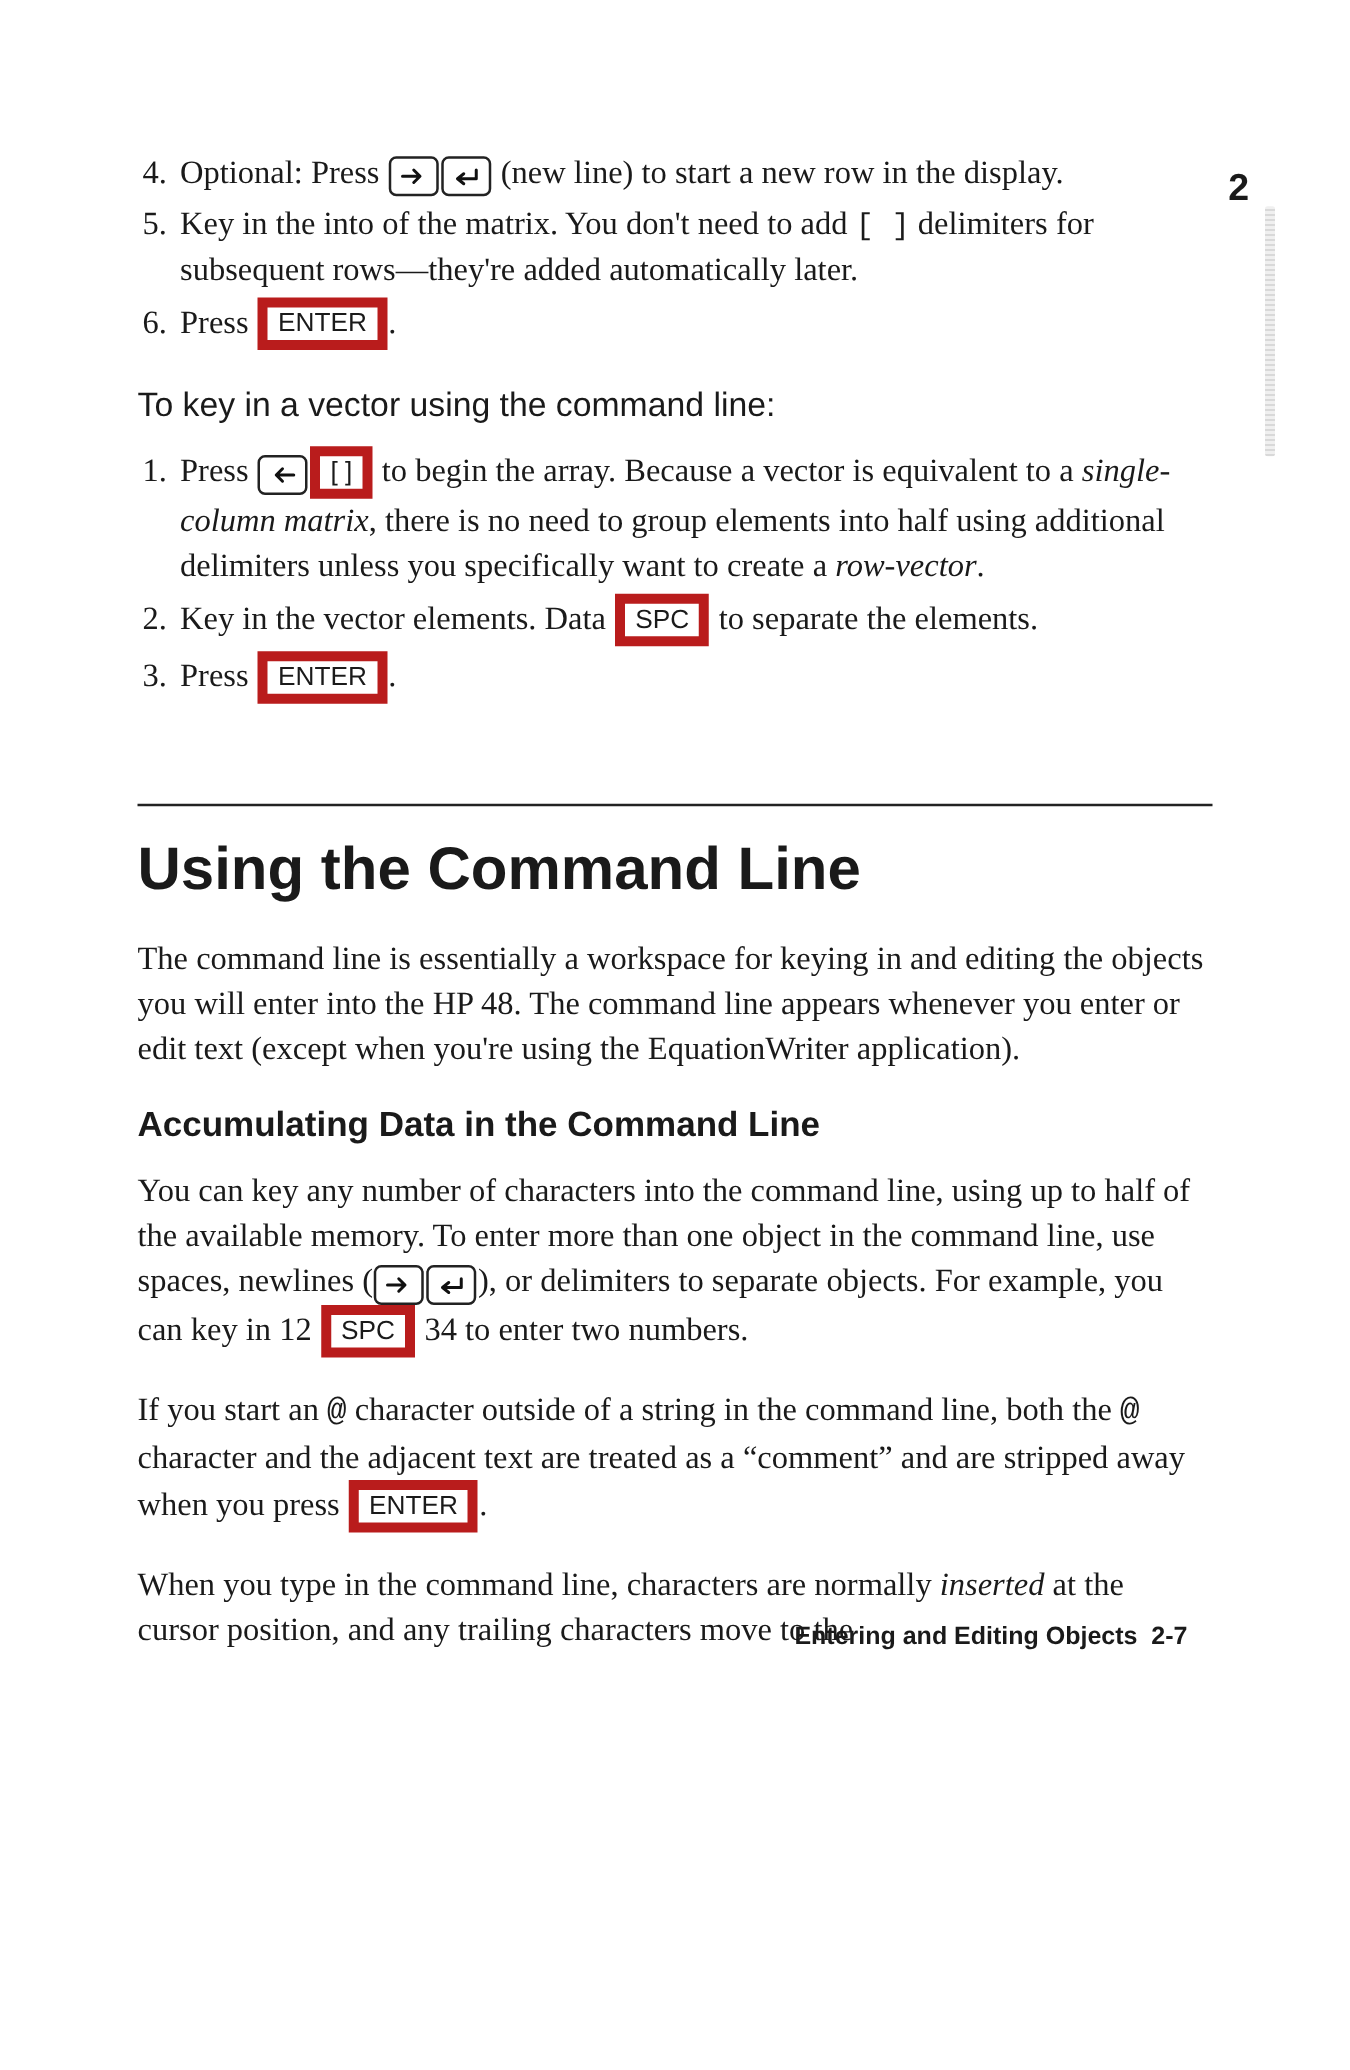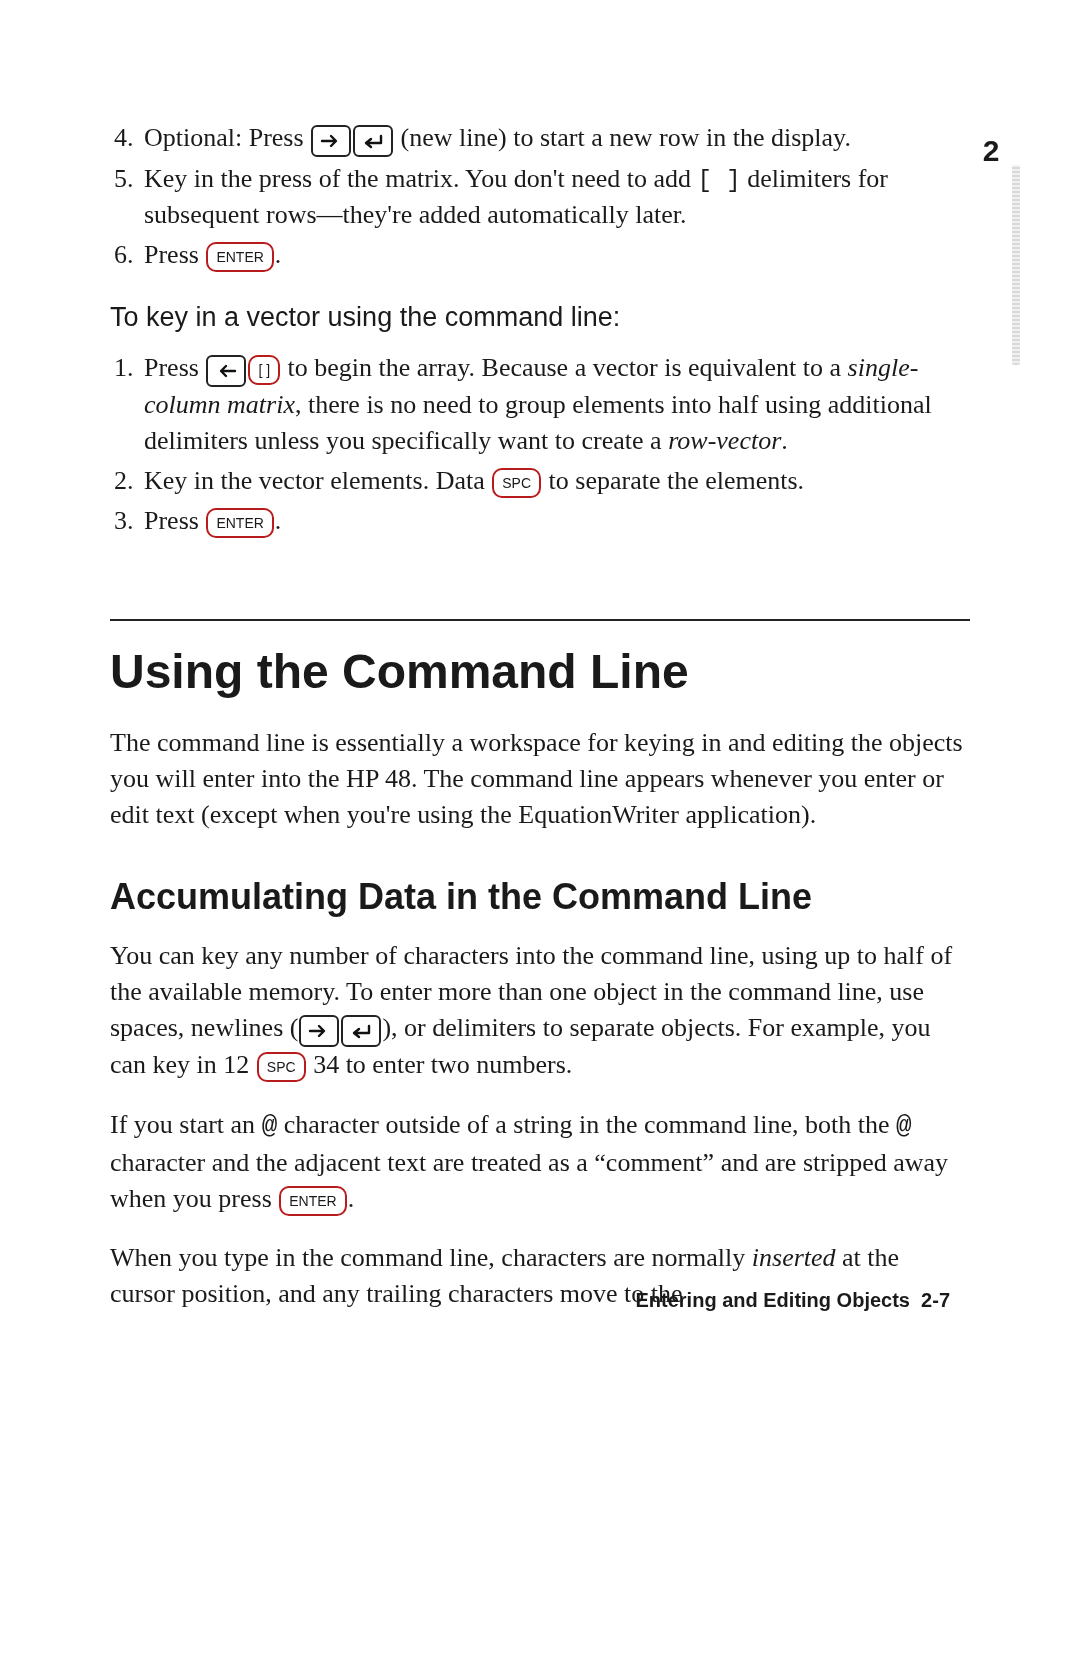--- a/index.html
+++ b/index.html
@@ -59,41 +59,41 @@
   }
   h2.section {
     font-family: Arial, Helvetica, sans-serif;
     font-weight: 700;
     font-size: 48px;
     margin: 8px 0 20px 0;
   }
   h3.subsection {
     font-family: Arial, Helvetica, sans-serif;
     font-weight: 700;
-    font-size: 36px;
-    margin: 40px 0 16px 0;
+    font-size: 28px;
+    margin: 24px 0 16px 0;
   }
   p.body {
     margin: 0 0 24px 0;
   }
   .footer {
     position: absolute;
     bottom: 92px;
     right: 130px;
     font-family: Arial, Helvetica, sans-serif;
     font-weight: 700;
     font-size: 20px;
   }
   .key {
     display: inline-block;
-    border: 2px solid #b91c1c;
-    border-radius: 10px;
+    border: 8px solid #b91c1c;
+    border-radius: 0;
     padding: 0 8px;
     font-family: Arial, Helvetica, sans-serif;
-    font-size: 14px;
+    font-size: 21px;
     line-height: 26px;
     vertical-align: 1px;
     background: #fff;
     margin: 0 1px;
     white-space: nowrap;
   }
   .key-icon {
     display: inline-flex;
     align-items: center;
     justify-content: center;
@@ -131,21 +131,21 @@
           <path d="M3 8 H16 M12 3 L17 8 L12 13" stroke="#111" stroke-width="2.4" fill="none" stroke-linecap="round" stroke-linejoin="round"></path>
         </svg>
       </span><span class="key-icon">
         <svg width="24" height="16" viewBox="0 0 24 16">
           <path d="M20 3 V10 H6 M10 6 L5 10 L10 14" stroke="#111" stroke-width="2.4" fill="none" stroke-linecap="round" stroke-linejoin="round"></path>
         </svg>
       </span>
       <span> (new line) to start a new row in the display.</span>
     </li>
     <li>
-      <span>Key in the press of the matrix. You don't need to add </span><span class="mono-brackets">[ ]</span><span> delimiters for subsequent rows—they're added automatically later.</span>
+      <span>Key in the into of the matrix. You don't need to add </span><span class="mono-brackets">[ ]</span><span> delimiters for subsequent rows—they're added automatically later.</span>
     </li>
     <li>
       <span>Press </span><span class="key">ENTER</span><span>.</span>
     </li>
   </ol>
 
   <div class="sans-head small">To key in a vector using the command line:</div>
 
   <ol class="steps" start="1">
     <li>

